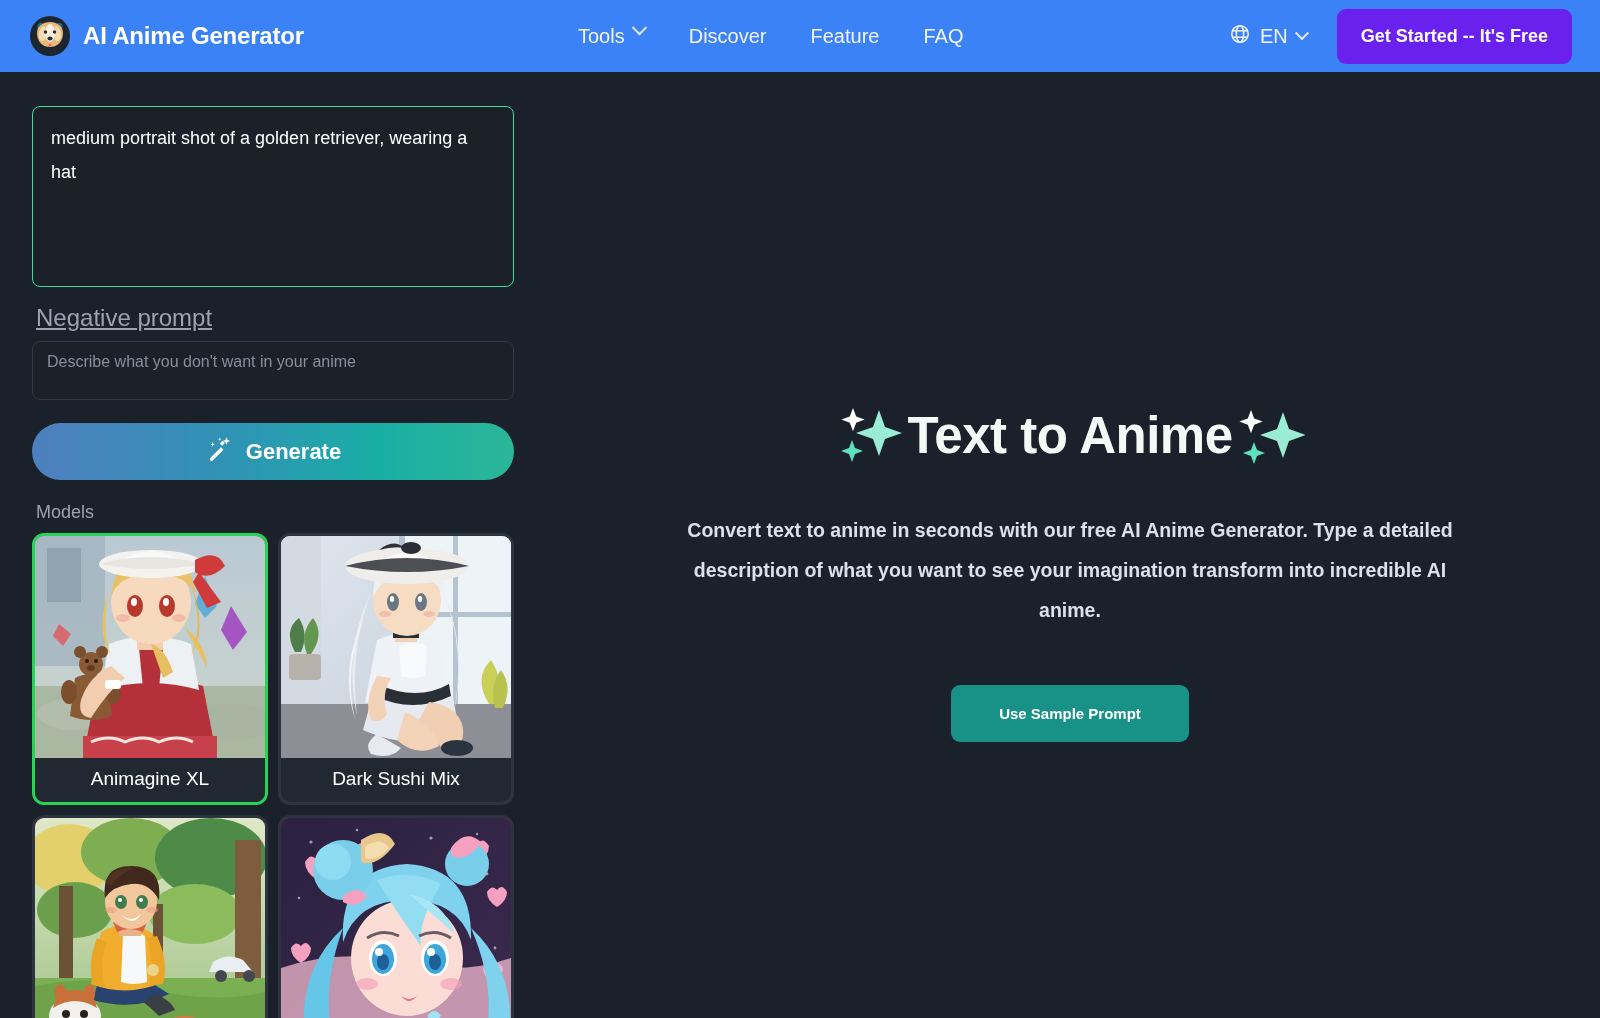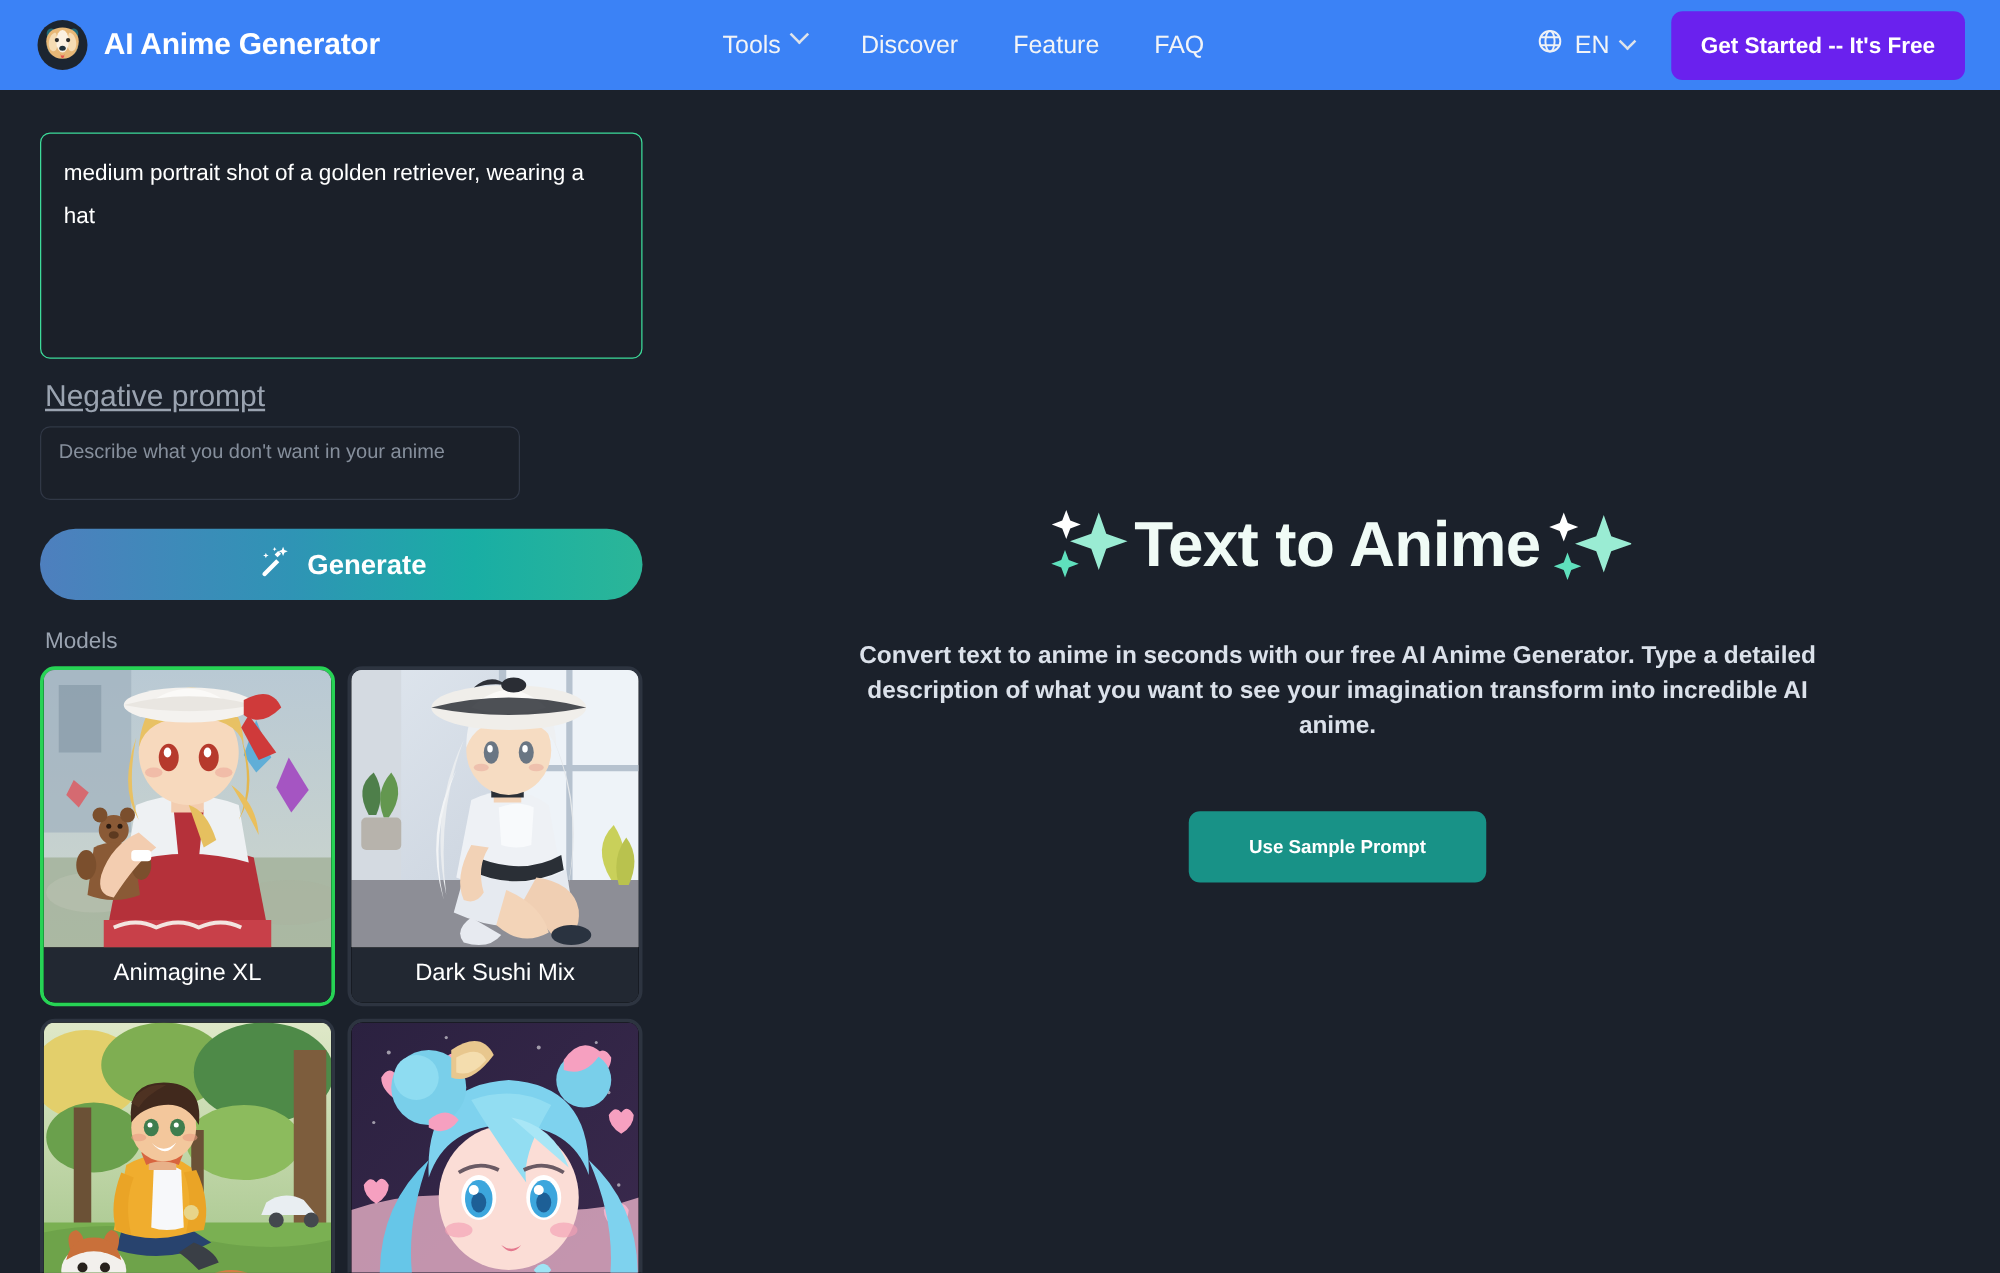--- a/index.html
+++ b/index.html
@@ -89,21 +89,21 @@
     resize: none; outline: none;
     font-family: "Liberation Sans", sans-serif;
     display: block;
   }
   .field-label {
     color: #9aa3b0; font-size: 24px;
     margin: 17px 0 9px 4px;
     text-decoration: underline;
   }
   .neg-box {
-    width: 384px; height: 59px;
+    width: 482px; height: 59px;
     background: #1b2029;
     border: 1px solid #313846;
     border-radius: 8px;
     color: #e7ebf1; font-size: 16px;
     padding: 11px 14px;
     resize: none; outline: none;
     font-family: "Liberation Sans", sans-serif;
     display: block;
   }
   .neg-box::placeholder { color: #868f9c; }
@@ -126,21 +126,21 @@
   .models-grid {
     display: grid;
     grid-template-columns: 236px 236px;
     gap: 10px 10px;
     width: 482px;
   }
   .model-card {
     border-radius: 12px;
     overflow: hidden;
     border: 3px solid #2d3440;
-    background: #000000;
+    background: #be185d;
     cursor: pointer;
     position: relative;
   }
   .model-card.selected { border-color: #27d355; }
   .model-thumb {
     width: 100%; height: 222px;
     display: block; position: relative; overflow: hidden;
   }
   .model-name {
     color: #ffffff; font-size: 19px;
@@ -154,21 +154,21 @@
   .hero-title {
     font-size: 51px; font-weight: bold; color: #f0fbf6;
     display: flex; align-items: center; justify-content: center;
     gap: 0; letter-spacing: -0.5px;
     line-height: 1;
   }
   .hero-title .txt { padding: 0 4px; }
   .spark-group { display: inline-flex; align-items: center; }
   .hero-sub {
     color: #dbe1ea; font-size: 19.5px; font-weight: bold;
-    line-height: 28px;
+    line-height: 40px;
     margin-top: 42px;
     padding: 0 12px;
   }
   .sample-btn {
     margin-top: 55px;
     background: #189287; color: #fff;
     font-size: 15px; font-weight: bold;
     border: none; border-radius: 9px;
     padding: 20px 48px; cursor: pointer;
     font-family: "Liberation Sans", sans-serif;

